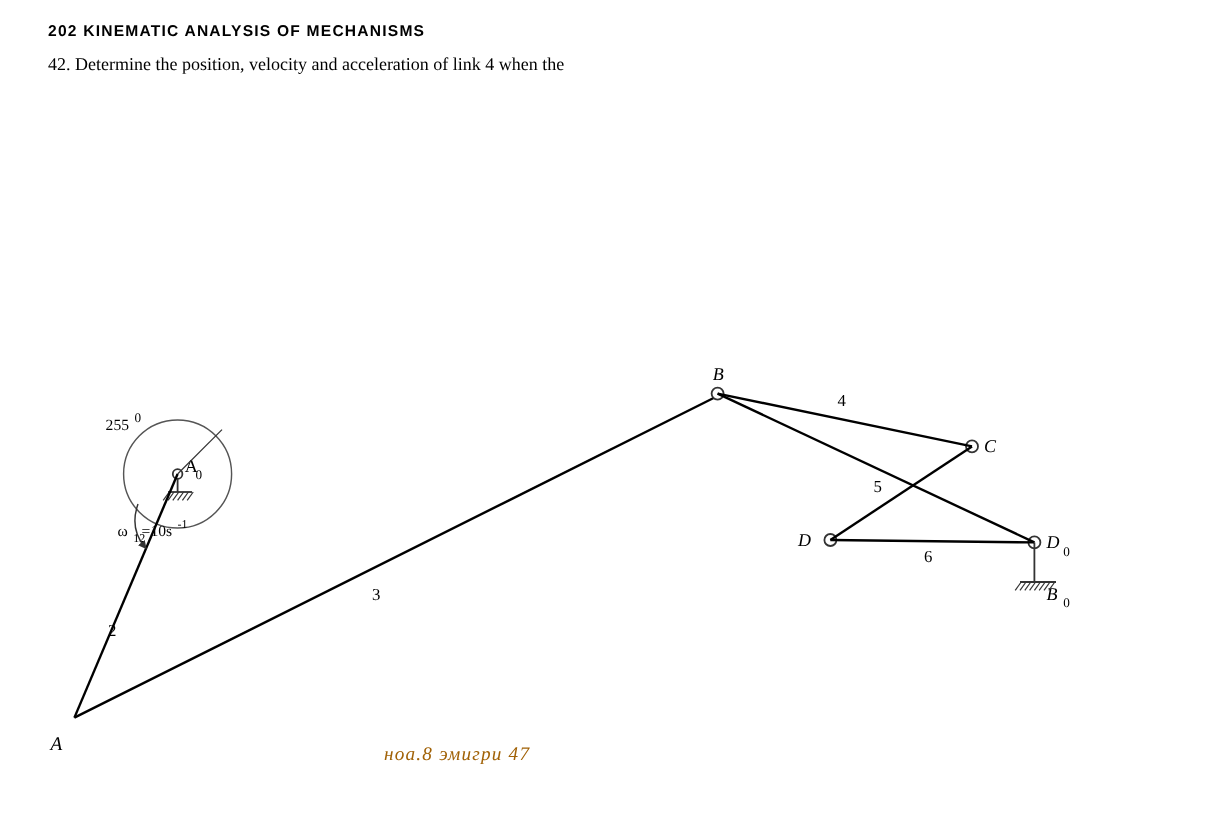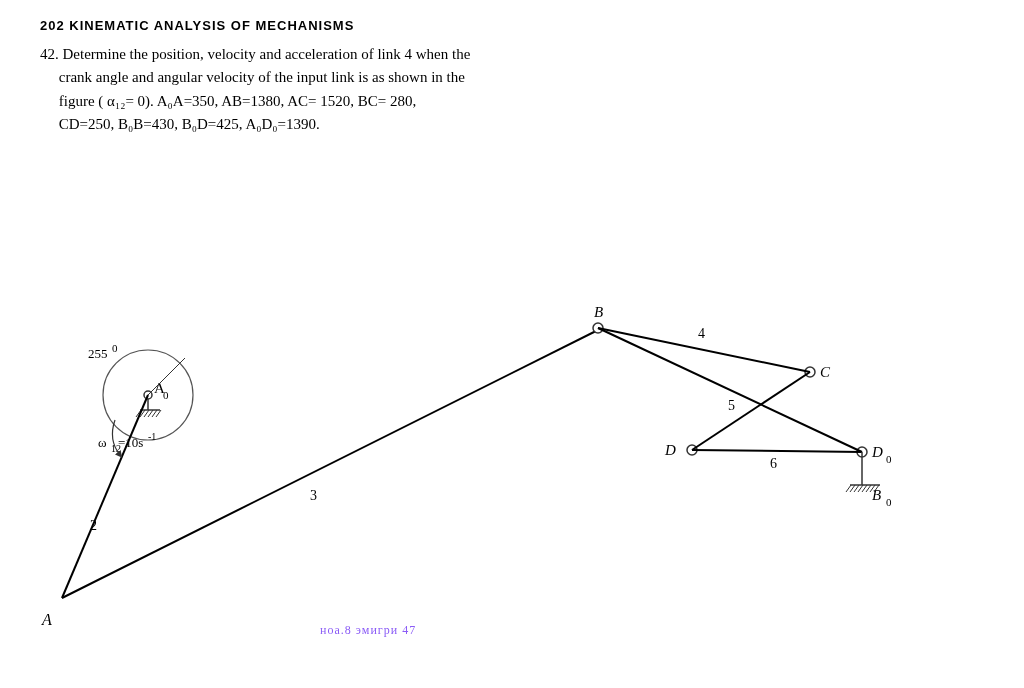--- a/index.html
+++ b/index.html
@@ -46,37 +46,38 @@
       position: absolute;
       top: 0; left: 0;
       width: 1024px;
       height: 478px;
     }
 
     .faded-text {
       position: absolute;
       bottom: 50px;
       left: 320px;
-      font-size: 12px;
-      color: #8b5cf6;
+      font-size: 16px;
+      color: #a16207;
+      font-style: italic;
       letter-spacing: 1px;
     }
   </style>
 </head>
 <body>
 
 <div class="page-content">
   <div class="header-line">202  KINEMATIC ANALYSIS OF MECHANISMS</div>
 
   <div class="problem-text">
     <span>42.</span>
     <span>Determine the position, velocity and acceleration of link 4 when the</span><br>
-    &nbsp;&nbsp;&nbsp;&nbsp;&nbsp;<span>crank angle and angular velocity of the input link is as shown in the</span><br>
-    &nbsp;&nbsp;&nbsp;&nbsp;&nbsp;<span>figure ( α₁₂= 0).  A₀A=350,  AB=1380,  AC= 1520,  BC= 280,</span><br>
-    &nbsp;&nbsp;&nbsp;&nbsp;&nbsp;<span>CD=250,  B₀B=430, B₀D=425,  A₀D₀=1390.</span>
+    &nbsp;&nbsp;&nbsp;&nbsp;&nbsp;<br>
+    &nbsp;&nbsp;&nbsp;&nbsp;&nbsp;<br>
+    &nbsp;&nbsp;&nbsp;&nbsp;&nbsp;
   </div>
 </div>
 
 <div class="diagram-area">
   <svg class="diagram" viewBox="0 0 1024 478">
 
     <line x1="148" y1="182" x2="148" y2="200" stroke="#333" stroke-width="1.5"></line>
     <line x1="140" y1="200" x2="160" y2="200" stroke="#333" stroke-width="1.5"></line>
 
     <line x1="141" y1="200" x2="136" y2="207" stroke="#333" stroke-width="1"></line>

